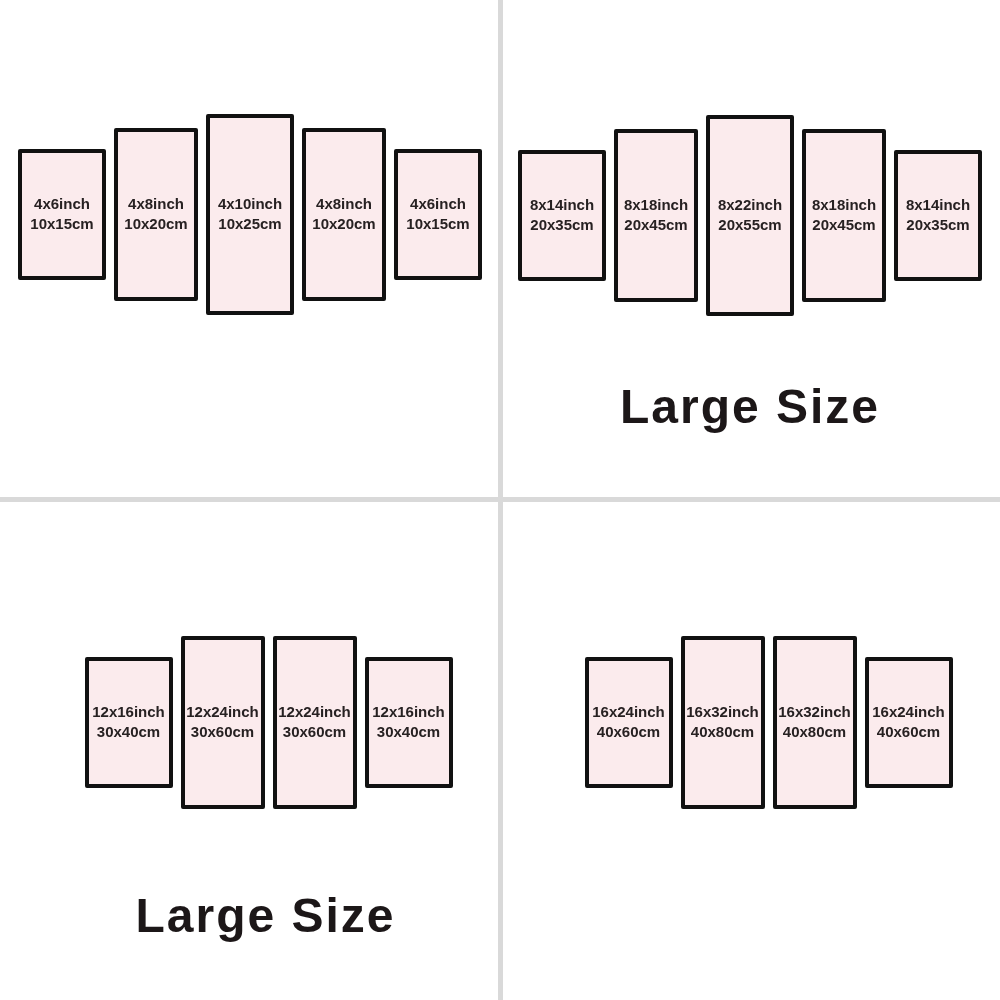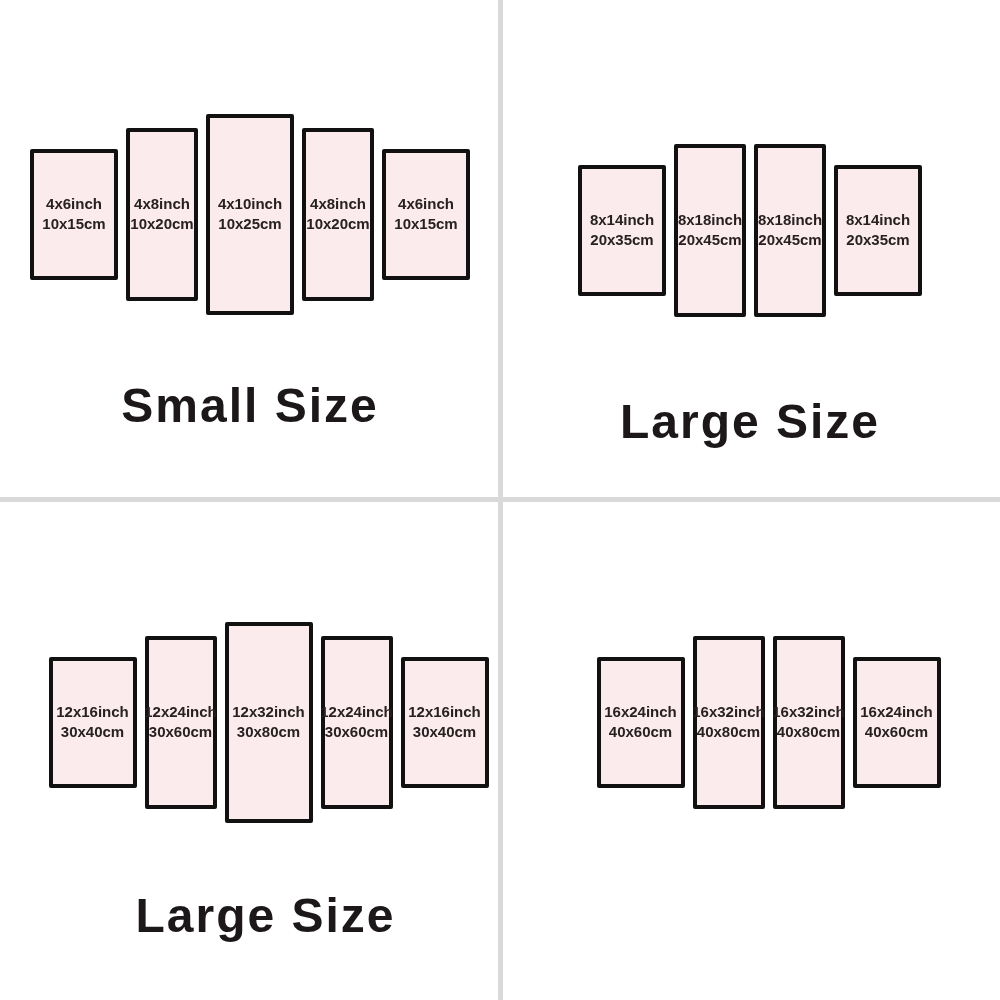--- a/index.html
+++ b/index.html
@@ -32,21 +32,21 @@
     position: absolute;
     left: 0; top: 497px;
     width: 1000px; height: 5px;
     background: var(--divider);
   }
   .quadrant {
     position: absolute;
     width: 500px; height: 500px;
   }
   .q-tl { left: 0;     top: 0; }
-  .q-tr { left: 500px; top: 16px; }
+  .q-tr { left: 500px; top: 1px; }
   .q-bl { left: 0;     top: 500px; }
   .q-br { left: 500px; top: 500px; }
 
   .panel-group {
     position: absolute;
     left: 0; right: 0;
     top: 105px;
     height: 218px;
     display: flex;
     justify-content: center;
@@ -64,21 +64,21 @@
     justify-content: center;
     align-items: center;
     text-align: center;
     font-size: 15px;
     font-weight: 600;
     line-height: 1.35;
     color: var(--label-color);
     flex: 0 0 auto;
   }
   .p-outer  { width: 88px; height: 131px; }
-  .p-mid    { width: 72px; height: 173px; }
+  .p-mid    { width: 84px; height: 173px; }
   .p-center { width: 88px; height: 201px; }
 
   .size-title {
     position: absolute;
     left: 0; right: 0;
     top: 378px;
     text-align: center;
     font-size: 48px;
     font-weight: bold;
     letter-spacing: 2px;
@@ -111,32 +111,35 @@
       </div>
       <div class="panel p-mid">
         <span>4x8inch</span>
         <span>10x20cm</span>
       </div>
       <div class="panel p-outer">
         <span>4x6inch</span>
         <span>10x15cm</span>
       </div>
     </div>
-    <div class="size-title">Small Size</div>
   </div>
 
   <div class="quadrant q-tr">
     <div class="panel-group">
       <div class="panel p-outer">
         <span>8x14inch</span>
         <span>20x35cm</span>
       </div>
       <div class="panel p-mid">
         <span>8x18inch</span>
         <span>20x45cm</span>
+      </div>
+      <div class="panel p-center">
+        <span>8x22inch</span>
+        <span>20x55cm</span>
       </div>
       <div class="panel p-mid">
         <span>8x18inch</span>
         <span>20x45cm</span>
       </div>
       <div class="panel p-outer">
         <span>8x14inch</span>
         <span>20x35cm</span>
       </div>
     </div>
@@ -145,24 +148,20 @@
 
   <div class="quadrant q-bl bottom">
     <div class="panel-group">
       <div class="panel p-outer">
         <span>12x16inch</span>
         <span>30x40cm</span>
       </div>
       <div class="panel p-mid">
         <span>12x24inch</span>
         <span>30x60cm</span>
-      </div>
-      <div class="panel p-center">
-        <span>12x32inch</span>
-        <span>30x80cm</span>
       </div>
       <div class="panel p-mid">
         <span>12x24inch</span>
         <span>30x60cm</span>
       </div>
       <div class="panel p-outer">
         <span>12x16inch</span>
         <span>30x40cm</span>
       </div>
     </div>

